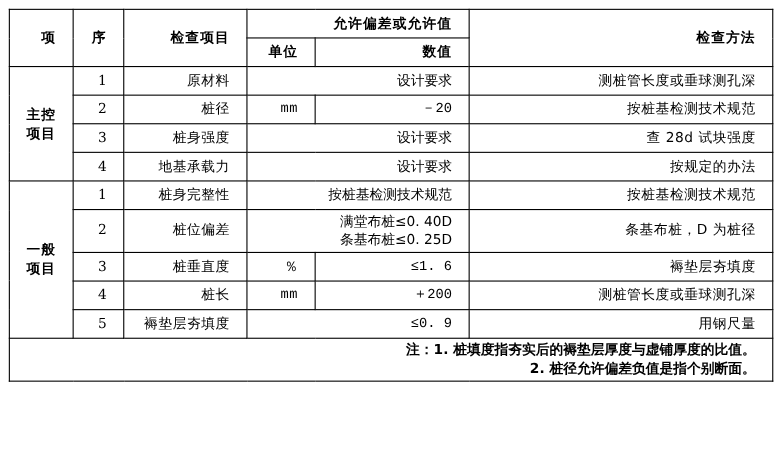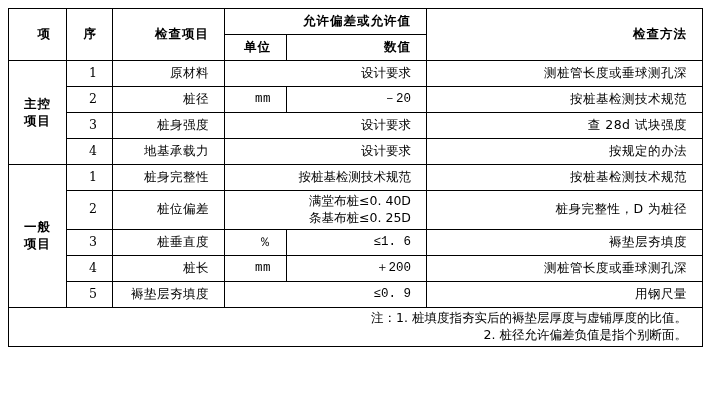--- a/index.html
+++ b/index.html
@@ -56,20 +56,21 @@
     letter-spacing: 0.5px;
   }
   .two-line {
     line-height: 1.5;
   }
   .note-cell {
     text-align: left;
     padding: 4px 6px 2px 8px;
     line-height: 1.7;
     height: auto;
+    font-weight: bold;
   }
   .note-line {
     display: block;
     white-space: pre;
   }
   .num {
     font-family: Liberation Mono, monospace;
   }
   .unit {
     font-family: Liberation Mono, monospace;
@@ -152,21 +153,21 @@
         <td colspan="2">按桩基检测技术规范</td>
         <td class="method">按桩基检测技术规范</td>
       </tr>
       <tr>
         <td class="seq">2</td>
         <td class="item-name">桩位偏差</td>
         <td colspan="2" class="tall two-line">
           <span>满堂布桩≤0. 40D</span><br>
           <span>条基布桩≤0. 25D</span>
         </td>
-        <td class="method">桩身完整性，D 为桩径</td>
+        <td class="method">条基布桩，D 为桩径</td>
       </tr>
       <tr>
         <td class="seq">3</td>
         <td class="item-name">桩垂直度</td>
         <td class="pct">％</td>
         <td class="num">≤1. 6</td>
         <td class="method">褥垫层夯填度</td>
       </tr>
       <tr>
         <td class="seq">4</td>

